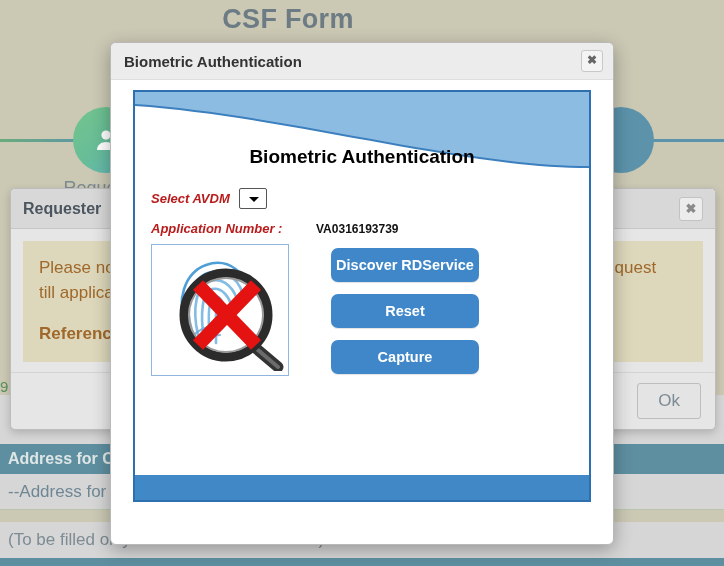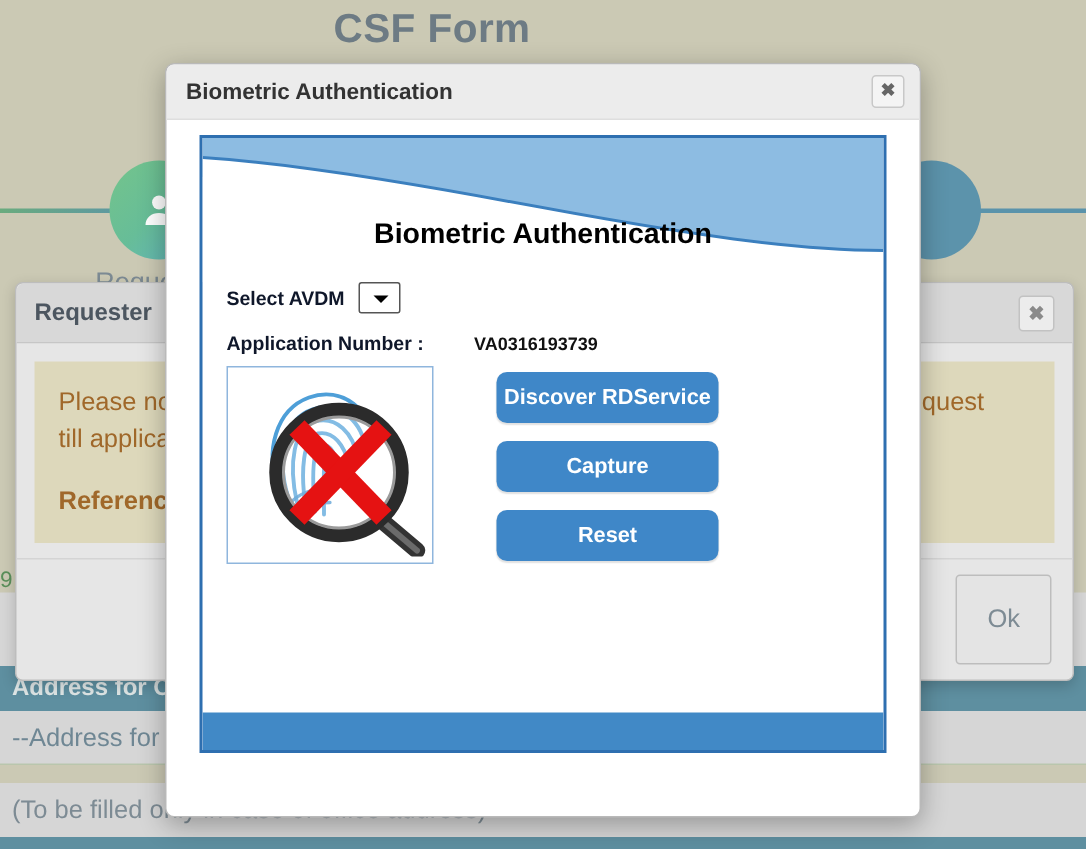--- a/index.html
+++ b/index.html
@@ -77,21 +77,21 @@
   #ref-alert {
     background: #ddd8bb; padding: 14px 16px 16px 16px;
     color: #a0682a; font-size: 17px; line-height: 25px;
   }
   #ref-alert-strong { font-weight: bold; display: block; margin-top: 16px; }
   #ref-dialog-footer {
     border-top: 1px solid #d4d4d4; padding: 10px 14px;
     display: flex; justify-content: flex-end;
   }
   #ref-ok-btn {
-    min-width: 60px; padding: 19px 20px;
+    min-width: 60px; padding: 7px 20px;
     border: 1px solid #bdbdbd; border-radius: 3px;
     background: #e4e4e4; color: #7d8b94; font-size: 17px;
     cursor: pointer;
   }
 
   
   #bg-section-bar {
     position: absolute; left: 0; top: 444px; width: 724px; height: 30px;
     background: #5e8fa0; color: #dfe6e6;
     font-size: 16px; font-weight: bold;
@@ -160,21 +160,21 @@
   #bio-heading {
     position: absolute; left: 0; top: 54px; width: 100%;
     text-align: center; font-size: 19px; font-weight: bold; color: #000;
     z-index: 3;
   }
 
   #bio-form { position: absolute; left: 16px; top: 96px; right: 10px; }
 
   .bio-row { display: flex; align-items: center; margin-bottom: 10px; }
   .bio-label {
-    color: #0f172a; font-size: 13px; font-weight: bold;
+    color: #b91c1c; font-size: 13px; font-weight: bold; font-style: italic;
   }
   #avdm-label { margin-right: 9px; }
   #avdm-select-arrow {
     position: relative; width: 28px; height: 21px;
     border: 1px solid #555; border-radius: 2px; background: #fff;
     cursor: pointer;
   }
   #avdm-select-arrow::after {
     content: ""; position: absolute; left: 9px; top: 8px;
     width: 0; height: 0;
@@ -324,22 +324,22 @@
 
             <g stroke="#e51212" stroke-width="14" stroke-linecap="butt">
               <line x1="42" y1="36" x2="100" y2="96"></line>
               <line x1="100" y1="36" x2="42" y2="96"></line>
             </g>
           </svg>
         </div>
 
         <div id="bio-buttons">
           <button class="bio-btn">Discover RDService</button>
+          <button class="bio-btn">Reset</button>
           <button class="bio-btn">Capture</button>
-          <button class="bio-btn">Reset</button>
         </div>
       </div>
 
 
       <div id="bio-footer-band"></div>
     </div>
   </div>
 </div>
 
 </body></html>

